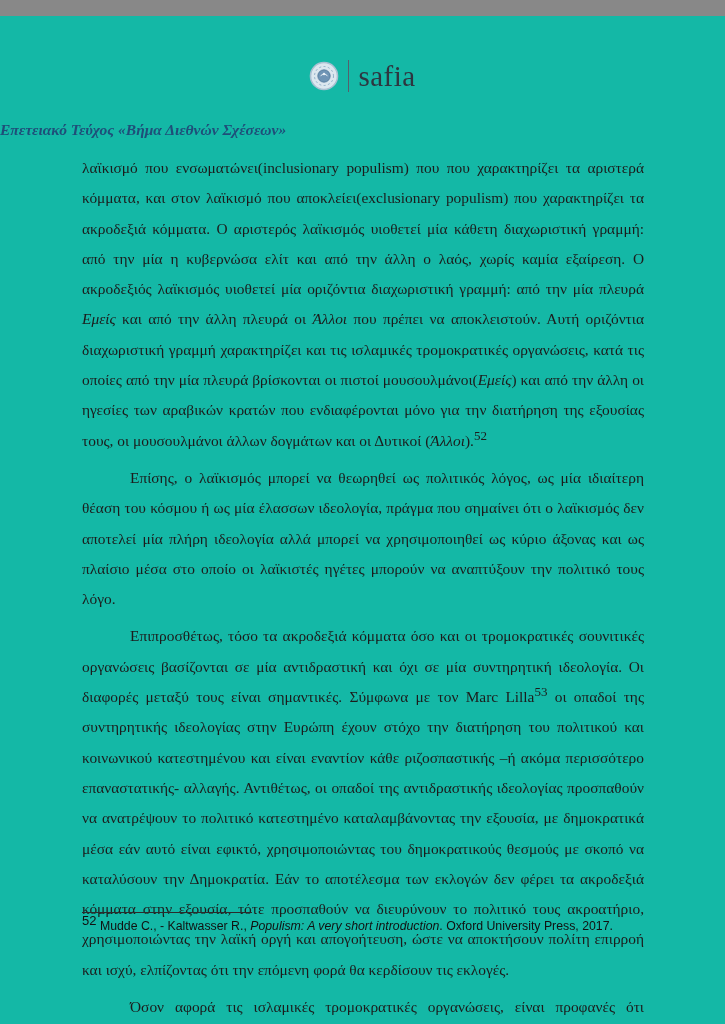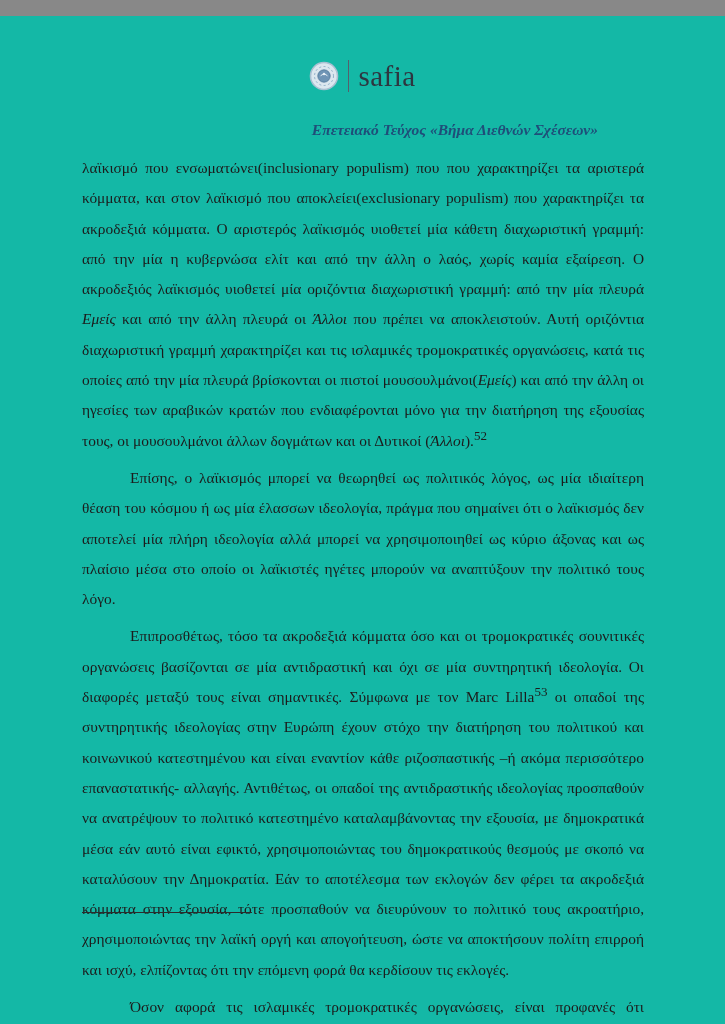--- a/index.html
+++ b/index.html
@@ -20,21 +20,21 @@
   }
   .emblem{display:inline-flex;width:30px;height:30px;}
   .logo-divider{display:inline-block;width:1px;height:32px;background:#55606c;}
   .brand{
     font-family:"Liberation Serif", serif;
     font-size:29px;line-height:32px;color:#2e3640;letter-spacing:.5px;
   }
   
   .header-title{
     position:absolute;top:105px;left:0;width:598px;
-    text-align:right;
+    text-align:left;
     font-weight:bold;font-style:italic;
     font-size:15.5px;
     color:#1F4E79;
   }
   
   .content{
     position:absolute;top:137px;left:82px;width:562px;
     text-align:justify;
     font-size:15.4px;
     line-height:30.3px;
@@ -83,17 +83,18 @@
   <div class="content" id="paragraphs">
       <p class="para"><span>λαϊκισμό που ενσωματώνει(inclusionary populism) που που χαρακτηρίζει τα αριστερά κόμματα,  και στον λαϊκισμό που αποκλείει(exclusionary populism) που χαρακτηρίζει τα ακροδεξιά κόμματα. Ο αριστερός λαϊκισμός υιοθετεί μία κάθετη διαχωριστική γραμμή: από την μία η κυβερνώσα ελίτ και από την άλλη ο λαός, χωρίς καμία εξαίρεση. Ο ακροδεξιός λαϊκισμός υιοθετεί μία οριζόντια διαχωριστική γραμμή: από την μία πλευρά </span><i>Εμείς</i><span> και από την άλλη πλευρά οι </span><i>Άλλοι</i><span> που πρέπει να αποκλειστούν. Αυτή οριζόντια διαχωριστική γραμμή χαρακτηρίζει και τις ισλαμικές τρομοκρατικές οργανώσεις, κατά τις οποίες από την μία πλευρά βρίσκονται οι πιστοί μουσουλμάνοι(</span><i>Εμείς</i><span>) και από την άλλη οι ηγεσίες των αραβικών κρατών που ενδιαφέρονται μόνο  για την διατήρηση της εξουσίας τους, οι μουσουλμάνοι άλλων δογμάτων και οι Δυτικοί (</span><i>Άλλοι</i><span>).</span><sup>52</sup></p>
       <p class="para indent"><span>Επίσης, ο λαϊκισμός μπορεί να θεωρηθεί ως πολιτικός λόγος, ως μία ιδιαίτερη θέαση του κόσμου ή ως μία έλασσων ιδεολογία, πράγμα που σημαίνει ότι ο λαϊκισμός  δεν αποτελεί μία πλήρη ιδεολογία αλλά μπορεί να χρησιμοποιηθεί ως κύριο άξονας και  ως πλαίσιο μέσα στο οποίο οι λαϊκιστές ηγέτες μπορούν να αναπτύξουν την πολιτικό τους λόγο.</span></p>
       <p class="para indent"><span>Επιπροσθέτως, τόσο τα ακροδεξιά κόμματα όσο και οι τρομοκρατικές σουνιτικές οργανώσεις βασίζονται σε μία αντιδραστική και όχι σε μία συντηρητική ιδεολογία. Οι διαφορές μεταξύ τους είναι σημαντικές. Σύμφωνα με τον  Marc Lilla</span><sup>53</sup><span>  οι οπαδοί της συντηρητικής ιδεολογίας στην Ευρώπη έχουν στόχο την διατήρηση του πολιτικού και κοινωνικού κατεστημένου και είναι εναντίον κάθε ριζοσπαστικής –ή ακόμα περισσότερο επαναστατικής- αλλαγής.  Αντιθέτως, οι οπαδοί της αντιδραστικής ιδεολογίας προσπαθούν να ανατρέψουν το πολιτικό κατεστημένο καταλαμβάνοντας την εξουσία, με δημοκρατικά μέσα εάν αυτό είναι εφικτό, χρησιμοποιώντας του δημοκρατικούς θεσμούς με σκοπό να καταλύσουν την Δημοκρατία. Εάν το αποτέλεσμα των εκλογών δεν φέρει τα ακροδεξιά κόμματα στην εξουσία, τότε προσπαθούν να διευρύνουν το πολιτικό τους ακροατήριο, χρησιμοποιώντας την λαϊκή οργή και απογοήτευση, ώστε να αποκτήσουν πολίτη επιρροή και ισχύ, ελπίζοντας ότι την επόμενη φορά θα κερδίσουν τις εκλογές.</span></p>
       <p class="para indent"><span>Όσον αφορά τις ισλαμικές τρομοκρατικές οργανώσεις, είναι προφανές ότι απορρίπτουν την Δημοκρατία και την διαδικασία των εκλογών, ως κάτι που δεν ταιριάζει με</span></p>
     </div>
 
   <div class="footnotes">
     <div class="fn-sep"></div>
     <div id="footnotes-list">
+        <div class="fn-line"><sup>52</sup><span> Mudde C., - Kaltwasser R., </span><i>Populism: A very short introduction</i><span>. Oxford University Press, 2017.</span></div>
       </div>
   </div>
 
 
 </div>
 
 </body></html>

